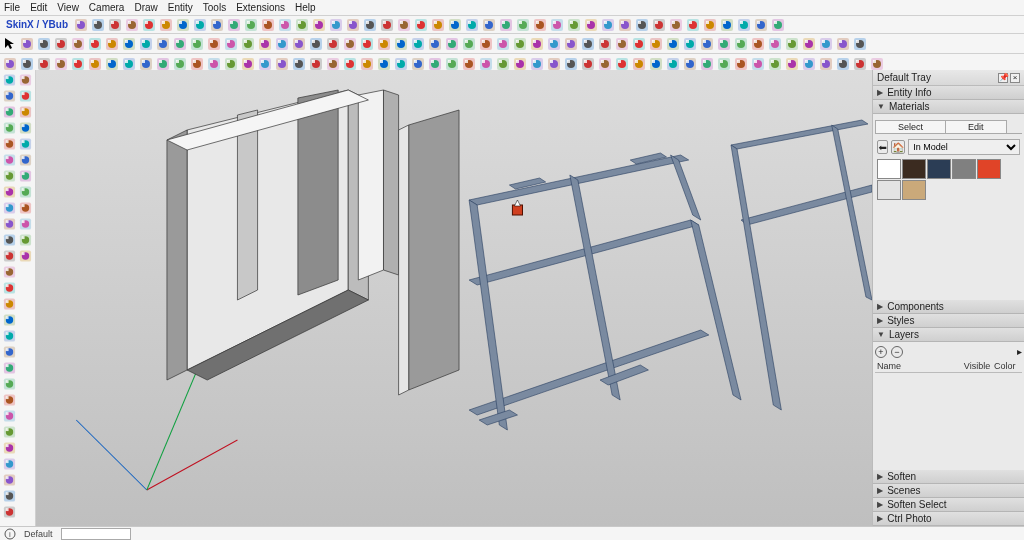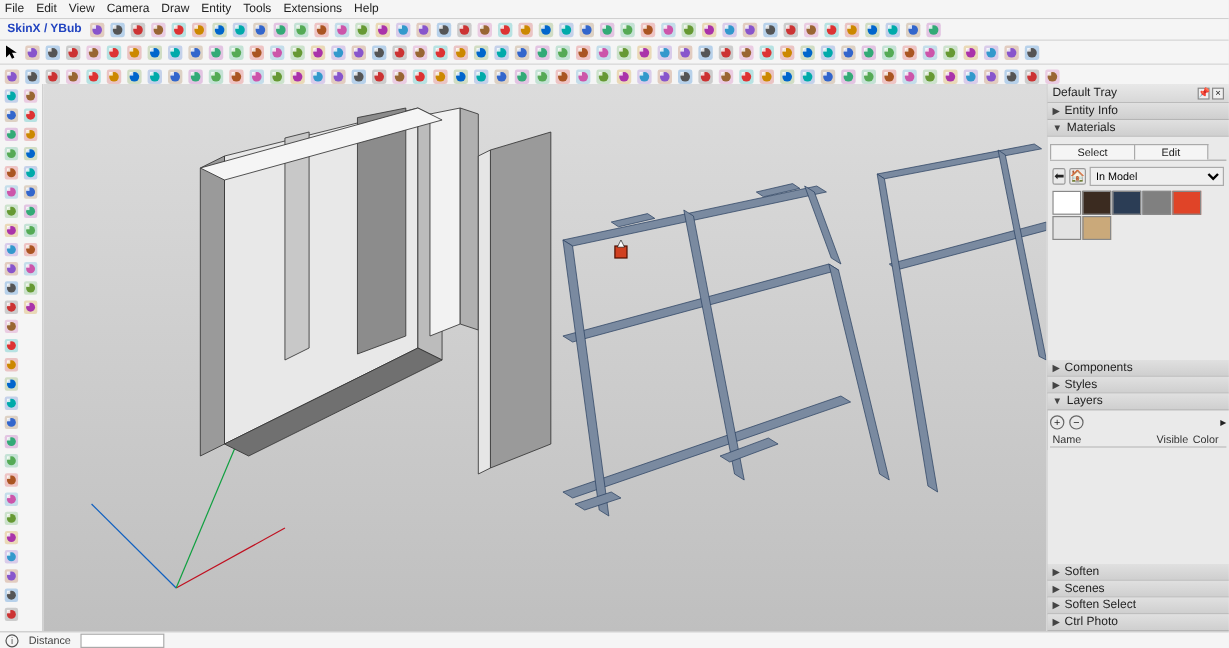--- a/index.html
+++ b/index.html
@@ -1531,15 +1531,15 @@
         <span>Ctrl Photo</span>
       </div>
   </div>
 </div>
 
 <div class="statusbar">
   <svg class="cursor-ico" viewBox="0 0 12 12">
       <circle cx="6" cy="6" r="5" fill="none" stroke="#555"></circle>
       <text x="6" y="9" font-size="8" text-anchor="middle" fill="#555">i</text>
     </svg>
-  <span class="dist-label">Distance</span>
+  <span class="dist-label">Default</span>
   <div class="dist-box"></div>
 </div>
 
 </body></html>

